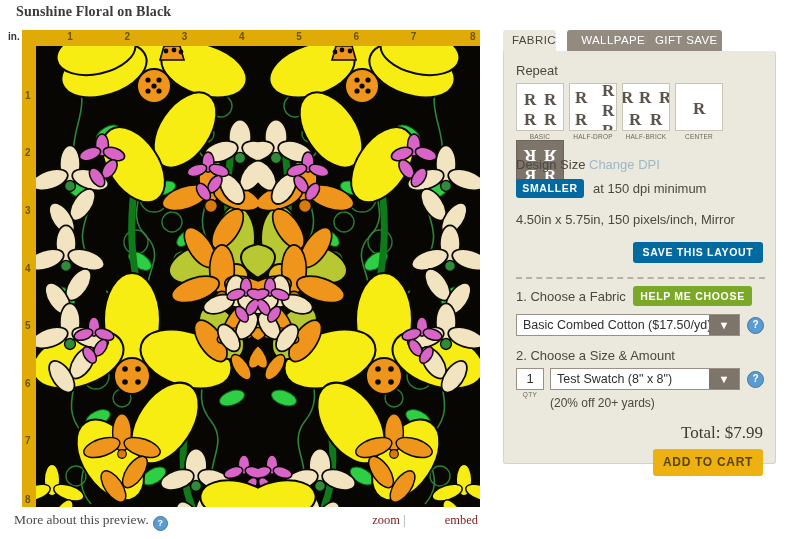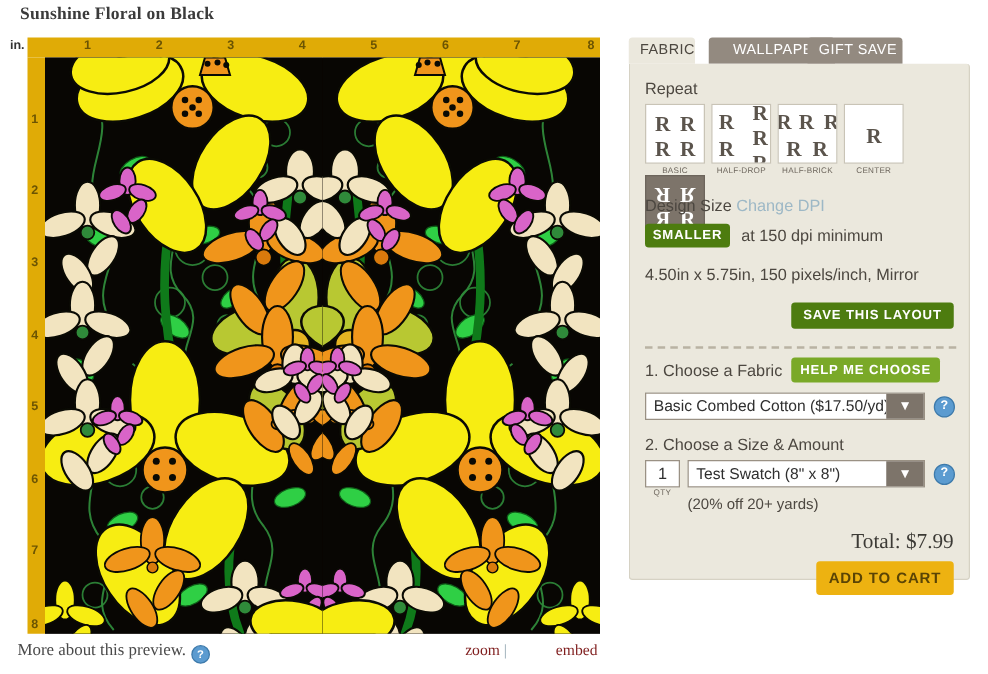--- a/index.html
+++ b/index.html
@@ -75,21 +75,21 @@
   }
   .footer-right a { color: #7f1d1d; text-decoration: none; margin-left: 36px; }
 
   
   .panel { position: absolute; left: 503px; top: 30px; width: 273px; }
 
   .tabs { position: relative; height: 21px; }
   .tab {
     position: absolute; top: 0; height: 21px; line-height: 21px;
     font-size: 11.5px; color: #ffffff; letter-spacing: .4px;
-    text-align: right; background: #938a80;
+    text-align: center; background: #938a80;
     border-radius: 3px 3px 0 0; padding: 0 9px;
     box-sizing: border-box; white-space: nowrap;
   }
   .tab.active { background: #ebe8dd; color: #4c4740; }
 
   .panel-body {
     position: relative; margin-top: 0;
     background: #ebe8dd; border: 1px solid #d6d2c4;
     border-top: none; border-radius: 0 3px 3px 3px;
     width: 273px; height: 413px; box-sizing: border-box;
@@ -122,21 +122,21 @@
   }
   .rep.sel .glyph { color: #ffffff; }
 
   
   .btn {
     display: inline-block; color: #fff; font-size: 10.5px; font-weight: bold;
     letter-spacing: .7px; border-radius: 3px; text-align: center;
     box-sizing: border-box; white-space: nowrap;
     font-family: "Liberation Sans", sans-serif;
   }
-  .btn-gray  { background: #4d7c0f; }
+  .btn-gray  { background: #0369a1; }
   .btn-green { background: #7aa928; }
   .btn-yellow{ background: #edb211; color: #5a4405; }
 
   .link-dpi { color: #9db8c6; }
 
   .dashed {
     position: absolute; left: 12px; width: 249px; height: 0;
     border-top: 2px dashed #b9b2a3;
   }
 

